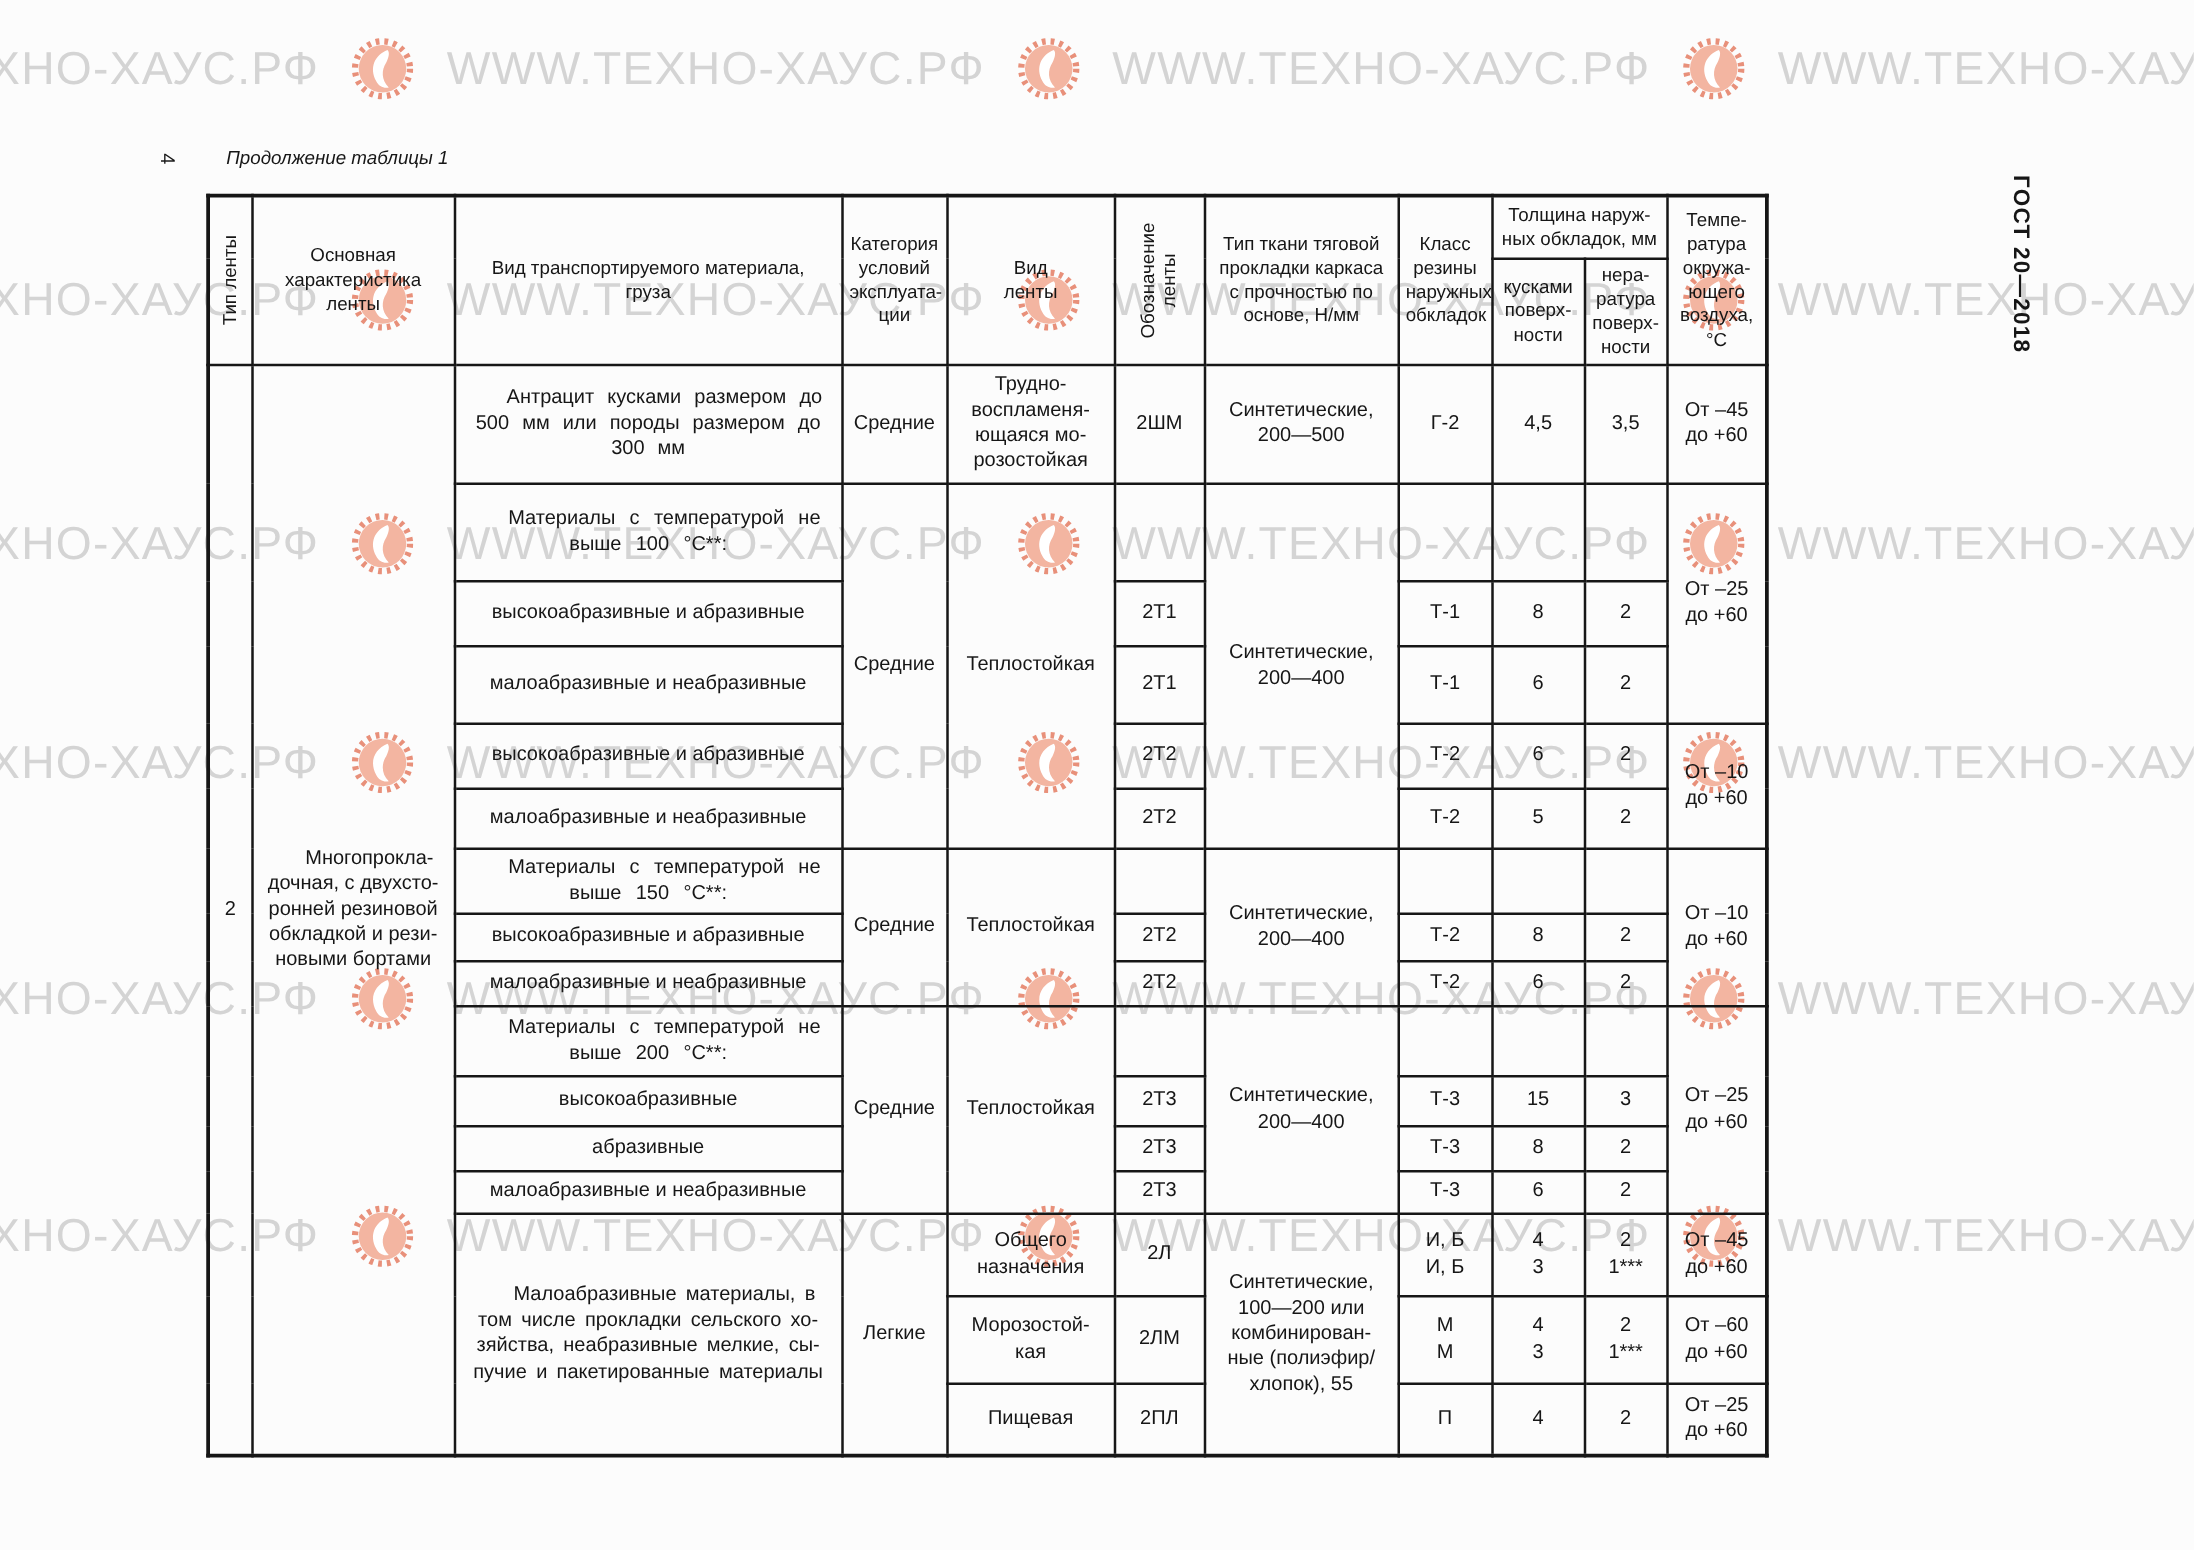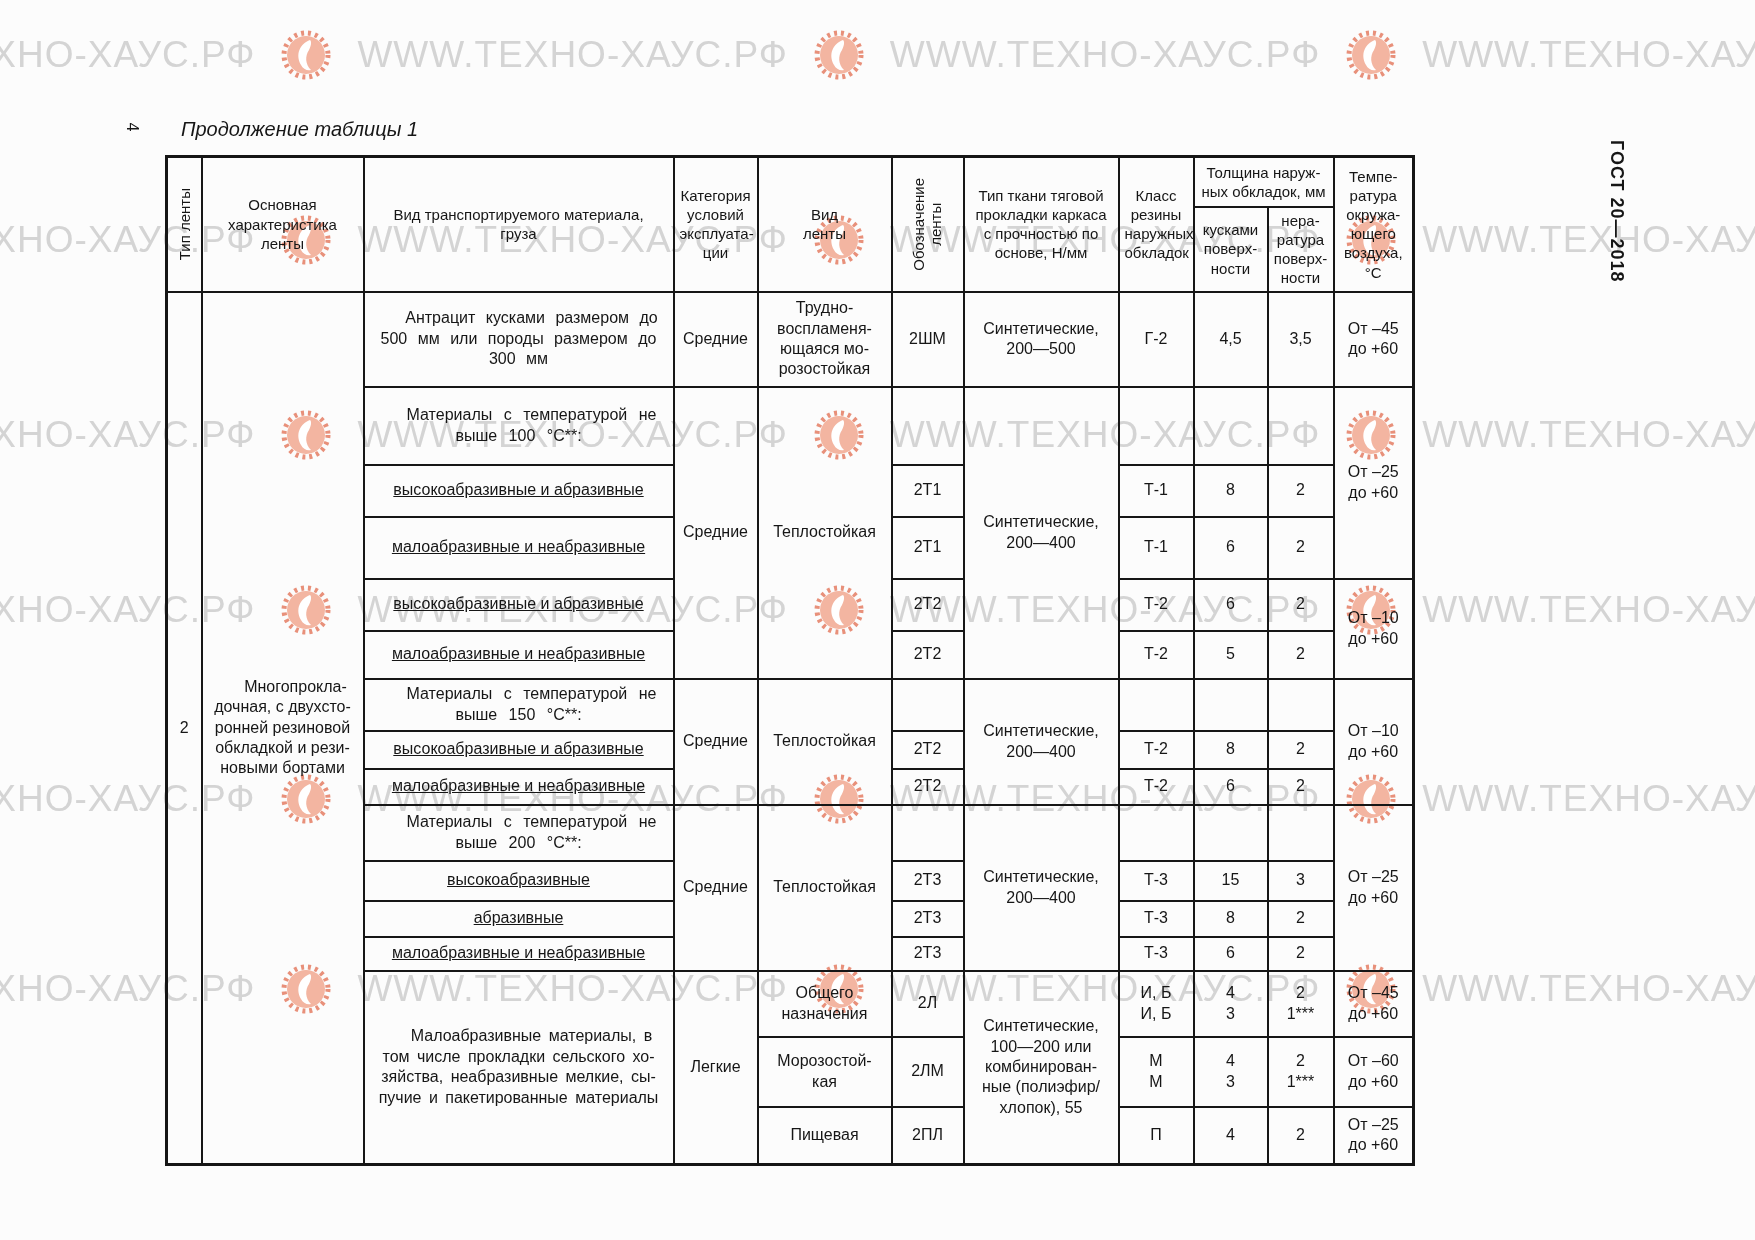--- a/index.html
+++ b/index.html
@@ -8,34 +8,34 @@
     background:#fcfcfc; color:#161616;
     font-family:"Liberation Sans", sans-serif;
   }
   
   #wm { position:absolute; inset:0; z-index:0; overflow:hidden; }
   .wm-row { position:absolute; left:-175px; display:flex; align-items:center; gap:24px; white-space:nowrap; }
   .wm-text { color:#d4d4d4; font-size:37px; letter-spacing:1px; font-weight:400; }
   .wm-logo { display:inline-flex; }
   
   #content { position:absolute; inset:0; z-index:1; }
-  .caption { position:absolute; left:181px; top:118px; font-style:italic; font-size:20px; }
+  .caption { position:absolute; left:181px; top:118px; font-style:italic; font-size:15px; }
   .pagenum { position:absolute; left:128px; top:118px; font-size:16px; transform:rotate(90deg); }
   .gost { position:absolute; left:1606px; top:140px; font-weight:bold; font-size:18px;
           writing-mode:vertical-rl; letter-spacing:1px; }
   
   table.t { position:absolute; left:165px; top:155px; width:1247px;
             border-collapse:collapse; table-layout:fixed; border:3px solid #161616; }
   .t td { border:2px solid #161616; padding:2px 5px; font-size:16px; line-height:1.28;
           vertical-align:middle; text-align:center; background:transparent; }
   .t td.hd { font-size:15px; }
   .pre  { white-space:pre-line;border-radius:22px; }
   .top  { vertical-align:top; padding-top:6px; }
   .left { text-align:left; }
-  .item { text-align:left; padding-left:40px;text-decoration:underline; }
+  .item { text-align:left; padding-left:40px; }
   .ind  { text-indent:26px; }
   .ws3  { word-spacing:3px; }
   .ws6  { word-spacing:6px; }
   .ws7  { word-spacing:7px; }
   .bh   { border-bottom-style:hidden; }
   .dbl  { border-bottom:5px double #161616; }
   .vtext { writing-mode:vertical-rl; transform:rotate(180deg); white-space:pre-line;
            margin:0 auto; text-align:center; font-size:15px; line-height:1.15; }
   .char { font-size:15px; line-height:1.32; }
 </style>

